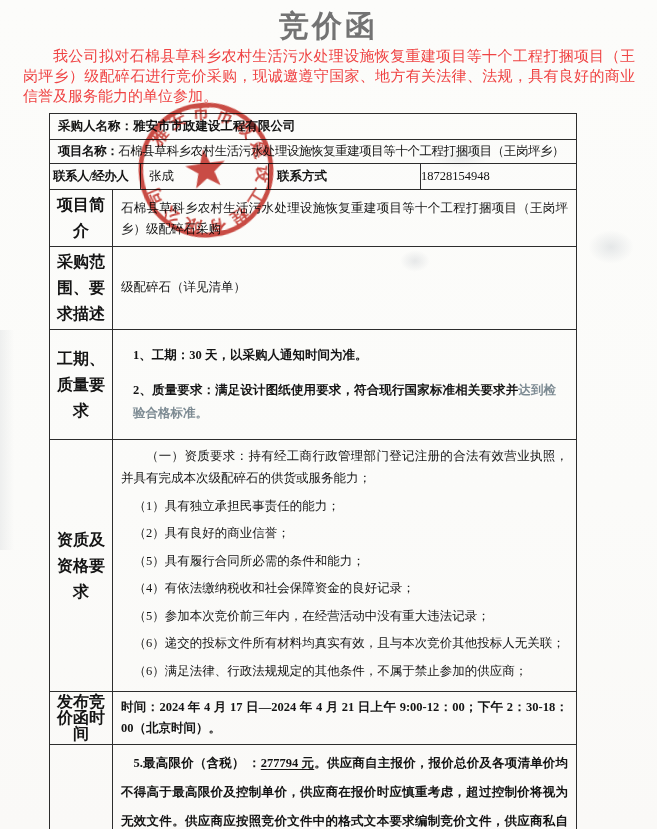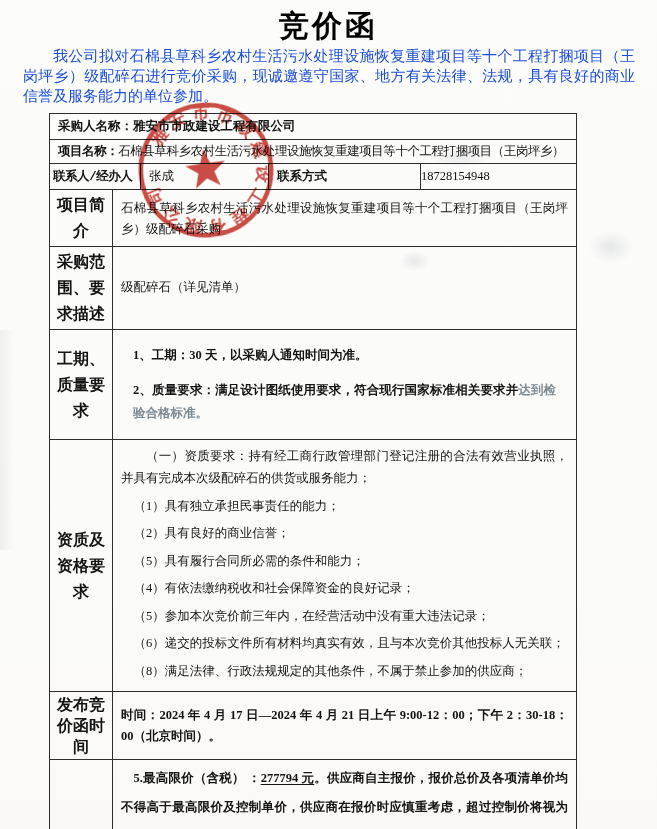--- a/index.html
+++ b/index.html
@@ -4,40 +4,40 @@
 <style>
   html,body{margin:0;padding:0;}
   body{
     width:657px;height:829px;position:relative;overflow:hidden;
     background:linear-gradient(180deg,#fcfcfa 0%,#fbfbf9 60%,#faf9f7 100%);
     font-family:"Liberation Serif", serif;color:#1c1c1c;
   }
   .title{
     margin:8px 0 2px;text-align:center;
     font-family:"Liberation Sans", sans-serif;font-weight:bold;
-    font-size:30px;line-height:36px;letter-spacing:3px;color:#000000;
+    font-size:30px;line-height:36px;letter-spacing:3px;color:#737373;
   }
   .intro{
     margin:2px 22px 0 23px;font-size:15px;line-height:20px;
-    text-align:justify;text-indent:2em;color:#1d4ed8;
+    text-align:justify;text-indent:2em;color:#ef4444;
   }
   table.bid{
     position:absolute;left:49px;top:113px;width:527px;
     border-collapse:collapse;table-layout:fixed;
     font-size:12.5px;color:#141414;
   }
   table.bid td{
     border:1.5px solid #2d2d2d;padding:2px 8px;vertical-align:middle;
     overflow:hidden;
   }
   .lbl{
     font-weight:bold;text-align:center;font-size:16px;
     line-height:26px;padding:2px 1px !important;
   }
-  .lbl.lh21{line-height:21px;text-align:center;}
+  .lbl.lh21{line-height:16px;text-align:center;}
   .b{font-weight:bold;}
   .nowrap{white-space:nowrap;letter-spacing:-0.45px;}
   .vt{vertical-align:top !important;}
   td.cjust{text-align:justify;}
   .brief-val{line-height:21px;display:block;padding-top:1px;text-align:justify;}
   .scope-val{display:block;padding-top:6px;margin-top:24px;}
   .dur p{margin:12px;line-height:23px;font-weight:bold;}
   .faded{color:#7d8b93;}
   .qual p{margin:0 0 5.5px;line-height:22px;text-indent:1em;text-align:justify;}
   .qual p.first{text-indent:2em;}
@@ -80,21 +80,21 @@
       <col style="width:156px">
   </colgroup>
   <tbody>
       <tr style="height:26px">
     <td colspan="6"><span class="b">采购人名称：</span><span class="b">雅安市市政建设工程有限公司</span></td>
   </tr>
   <tr style="height:24px">
     <td colspan="6" class="nowrap"><span class="b">项目名称：</span><span>石棉县草科乡农村生活污水处理设施恢复重建项目等十个工程打捆项目（王岗坪乡）</span></td>
   </tr>
   <tr style="height:26px">
-    <td colspan="2" class="b nowrap" style="padding:2px 3px;font-family:Liberation Mono, monospace;">联系人/经办人</td>
+    <td colspan="2" class="b nowrap" style="padding:2px 3px;">联系人/经办人</td>
     <td>张成</td>
     <td colspan="2" class="b">联系方式</td>
     <td style="padding-left:0">18728154948</td>
   </tr>
   <tr style="height:35px">
     <td class="lbl">项目简介</td>
     <td colspan="5">
           <span class="brief-val">石棉县草科乡农村生活污水处理设施恢复重建项目等十个工程打捆项目（王岗坪乡）级配碎石采购</span>
         </td>
   </tr>
@@ -114,21 +114,21 @@
   <tr style="height:252px">
     <td class="lbl">资质及资格要求</td>
     <td colspan="5" class="qual vt">
       <p class="first">（一）资质要求：持有经工商行政管理部门登记注册的合法有效营业执照，并具有完成本次级配碎石的供货或服务能力；</p>
       <p>（1）具有独立承担民事责任的能力；</p>
       <p>（2）具有良好的商业信誉；</p>
       <p>（5）具有履行合同所必需的条件和能力；</p>
       <p>（4）有依法缴纳税收和社会保障资金的良好记录；</p>
       <p>（5）参加本次竞价前三年内，在经营活动中没有重大违法记录；</p>
       <p>（6）递交的投标文件所有材料均真实有效，且与本次竞价其他投标人无关联；</p>
-      <p>（8）满足法律、行政法规规定的其他条件，不属于禁止参加的供应商；</p>
+      <p>（6）满足法律、行政法规规定的其他条件，不属于禁止参加的供应商；</p>
     </td>
   </tr>
   <tr style="height:44px">
     <td class="lbl lh21">发布竞价函时间</td>
     <td colspan="5" class="cjust">
           <span class="pub">时间：2024 年 4 月 17 日—2024 年 4 月 21 日上午 9:00-12：00；下午 2：30-18：00（北京时间）。</span>
         </td>
   </tr>
   <tr style="height:250px">
     <td class="lbl">报价要求</td>

